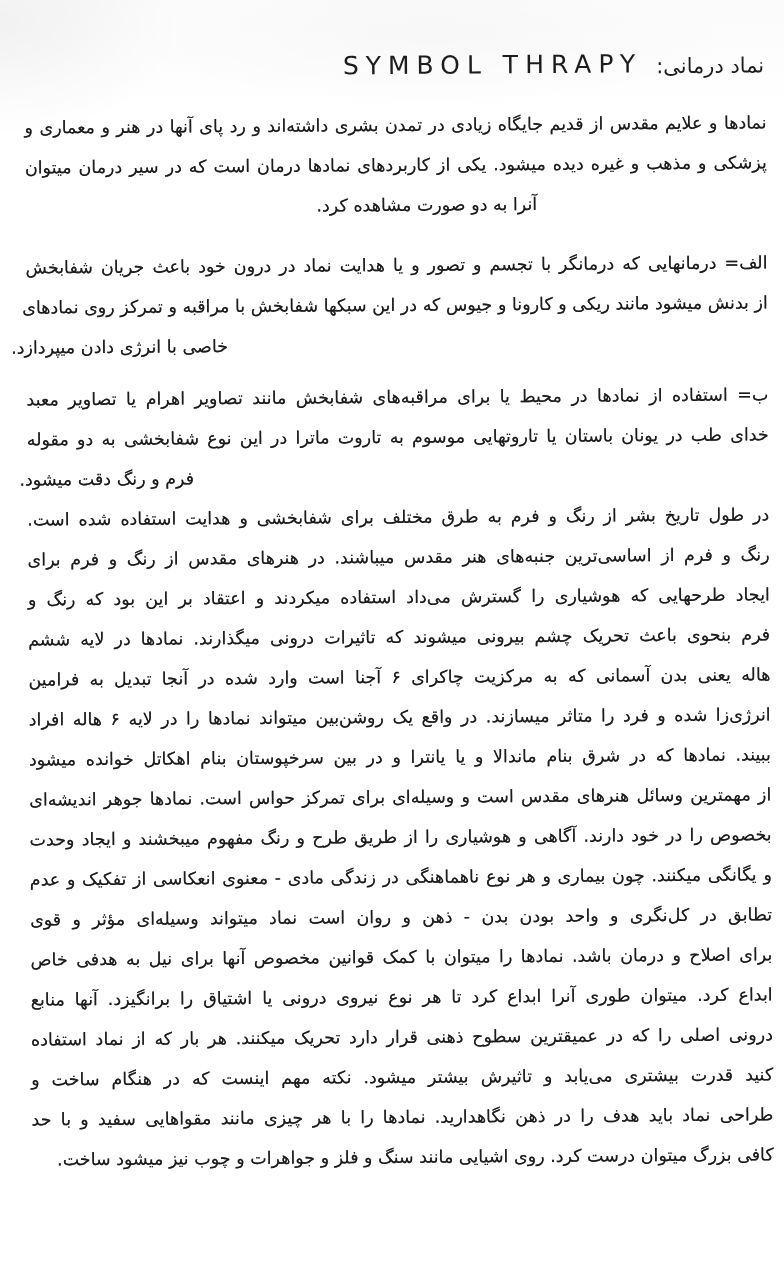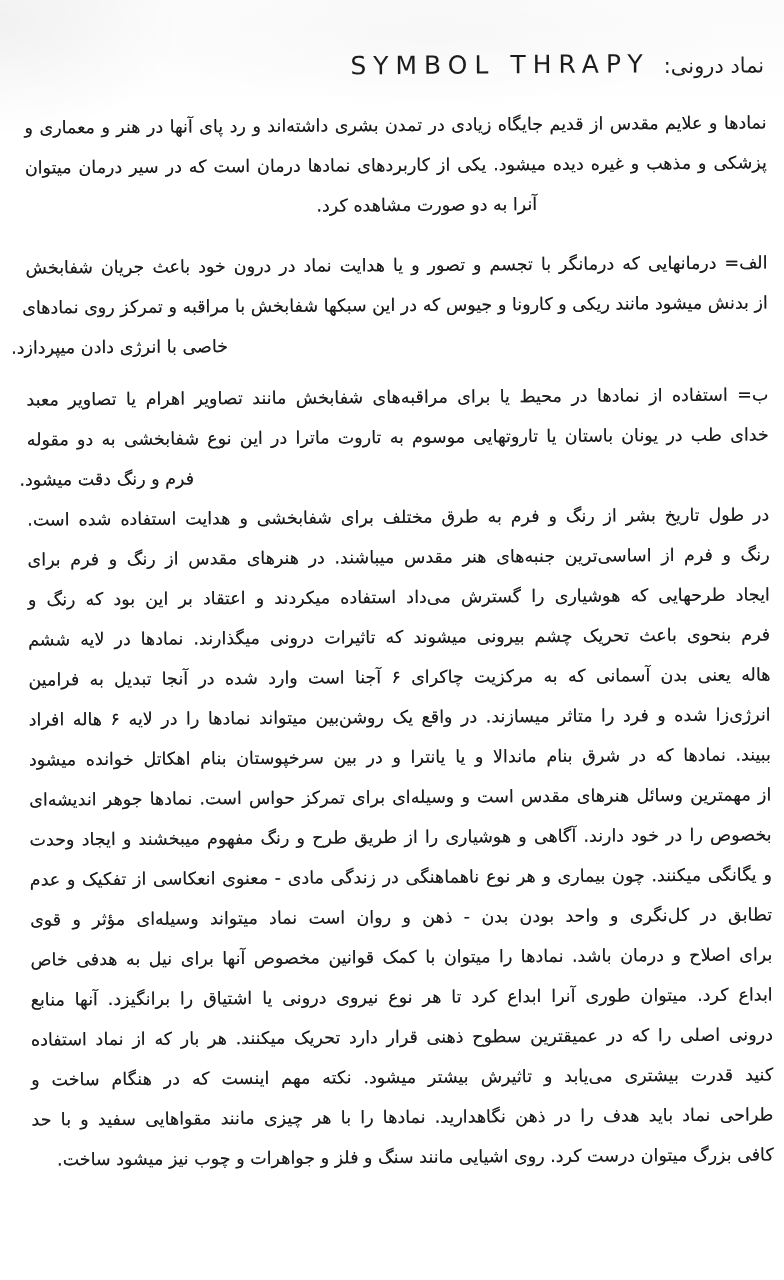--- a/index.html
+++ b/index.html
@@ -76,21 +76,21 @@
     text-align: right;
   }
 </style>
 </head>
 <body>
 
 <div class="page">
   <div class="doc">
 
     <div class="title-line">
-      <span class="title-fa">نماد درونی:</span><span class="title-en">SYMBOL THRAPY</span>
+      <span class="title-fa">نماد درمانی:</span><span class="title-en">SYMBOL THRAPY</span>
     </div>
 
     <div class="para">
       <div class="line">نمادها و علایم مقدس از قدیم جایگاه زیادی در تمدن بشری داشته‌اند و رد پای آنها در هنر و معماری و</div>
       <div class="line">پزشکی و مذهب و غیره دیده میشود. یکی از کاربردهای نمادها درمان است که در سیر درمان میتوان</div>
       <div class="line line-end indent-center">آنرا به دو صورت مشاهده کرد.</div>
     </div>
 
     <div class="para para-gap-lg">
       <div class="line">الف= درمانهایی که درمانگر با تجسم و تصور و یا هدایت نماد در درون خود باعث جریان شفابخش</div>

